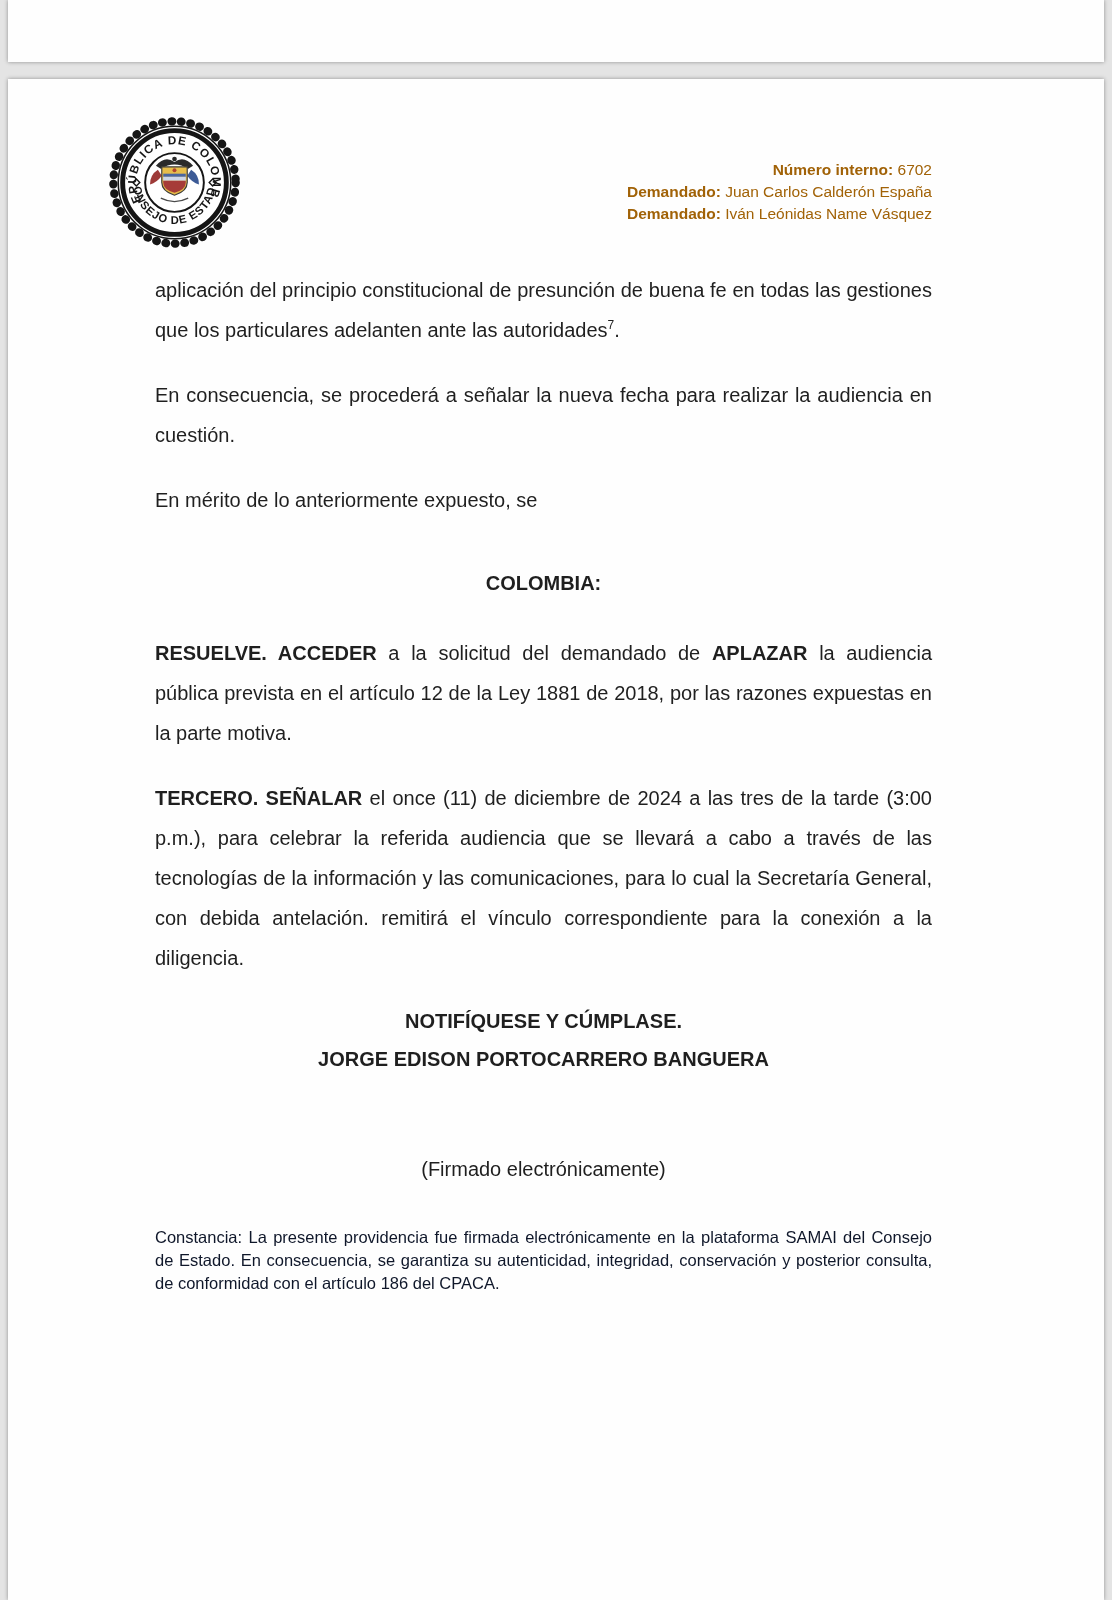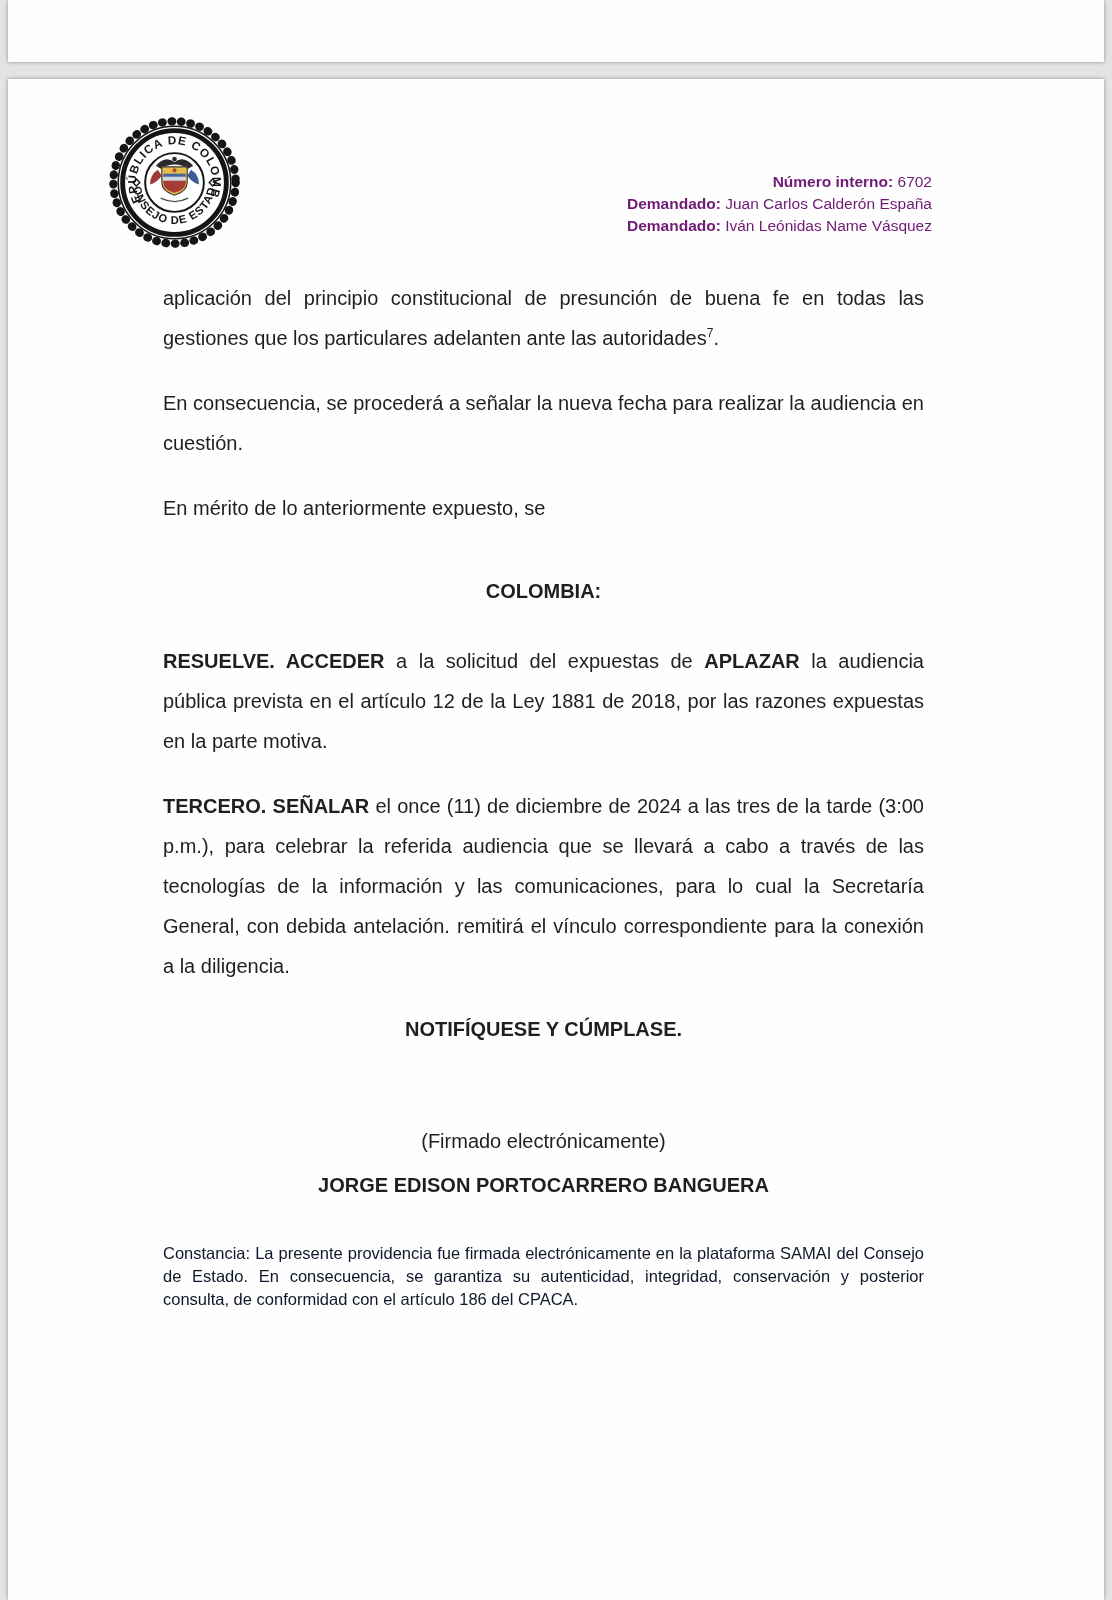--- a/index.html
+++ b/index.html
@@ -14,31 +14,31 @@
     background: #fefefe;
     box-shadow: 0 0 4px rgba(0,0,0,0.38);
   }
   .page-prev { height: 62px; margin: 0 8px; }
   .page-gap { height: 17px; }
   .page-cur { margin: 0 8px; height: 1521px; position: relative; }
 
   .seal { position: absolute; left: 98px; top: 31px; width: 137px; height: 145px; }
 
   .header-fields {
-    position: absolute; top: 92px; right: 172px;
+    position: absolute; top: 80px; right: 172px;
     text-align: right;
     font-size: 15.5px; line-height: 22px;
-    color: #701a75;
+    color: #a16207;
   }
 
   .content {
     position: absolute; left: 147px; right: 172px; top: 191px;
     color: #1f1f1f;
   }
-  .content p { margin: 8px; font-size: 20px; line-height: 40px; }
+  .content p { margin: 0; font-size: 20px; line-height: 40px; }
   .justify { text-align: justify; }
   .heading { font-weight: 700; text-align: center; }
   .sig     { line-height: 36px !important; text-align: center; }
   .sig-name{ font-weight: 700; }
   .footer-note {
     font-size: 16.5px !important;
     line-height: 23px !important;
     text-align: justify;
     color: #0f172a;
   }
@@ -97,22 +97,22 @@
       <div><span class="run-b">Número interno:</span><span> 6702</span></div>
       <div><span class="run-b">Demandado:</span><span> Juan Carlos Calderón España</span></div>
       <div><span class="run-b">Demandado:</span><span> Iván Leónidas Name Vásquez</span></div>
     </div>
 
     <div class="content">
       <p class="justify"><span>aplicación del principio constitucional de presunción de buena fe en todas las gestiones que los particulares adelanten ante las autoridades</span><sup>7</sup><span>.</span></p>
       <p class="justify mt25"><span>En consecuencia, se procederá a señalar la nueva fecha para realizar la audiencia en cuestión.</span></p>
       <p class="mt25"><span>En mérito de lo anteriormente expuesto, se</span></p>
       <p class="heading mt43">COLOMBIA:</p>
-      <p class="justify mt30"><span class="run-b">RESUELVE. ACCEDER</span><span> a la solicitud del expuestas de </span><span class="run-b">APLAZAR</span><span> la audiencia pública prevista en el artículo 12 de la Ley 1881 de 2018, por las razones expuestas en la parte motiva.</span></p>
+      <p class="justify mt30"><span class="run-b">RESUELVE. ACCEDER</span><span> a la solicitud del demandado de </span><span class="run-b">APLAZAR</span><span> la audiencia pública prevista en el artículo 12 de la Ley 1881 de 2018, por las razones expuestas en la parte motiva.</span></p>
       <p class="justify mt25"><span class="run-b">TERCERO. SEÑALAR</span><span> el once (11) de diciembre de 2024 a las tres de la tarde (3:00 p.m.), para celebrar la referida audiencia que se llevará a cabo a través de las tecnologías de la información y las comunicaciones, para lo cual la Secretaría General, con debida antelación. remitirá el vínculo correspondiente para la conexión a la diligencia.</span></p>
       <p class="heading mt23">NOTIFÍQUESE Y CÚMPLASE.</p>
+      <p class="sig sig-name">JORGE EDISON PORTOCARRERO BANGUERA</p>
       <p class="sig mt74">(Firmado electrónicamente)</p>
-      <p class="sig sig-name">JORGE EDISON PORTOCARRERO BANGUERA</p>
       <p class="footer-note mt39"><span>Constancia: La presente providencia fue firmada electrónicamente en la plataforma SAMAI del Consejo de Estado. En consecuencia, se garantiza su autenticidad, integridad, conservación y posterior consulta, de conformidad con el artículo 186 del CPACA.</span></p>
     </div>
 
   </div>
 </div>
 
 </body></html>

